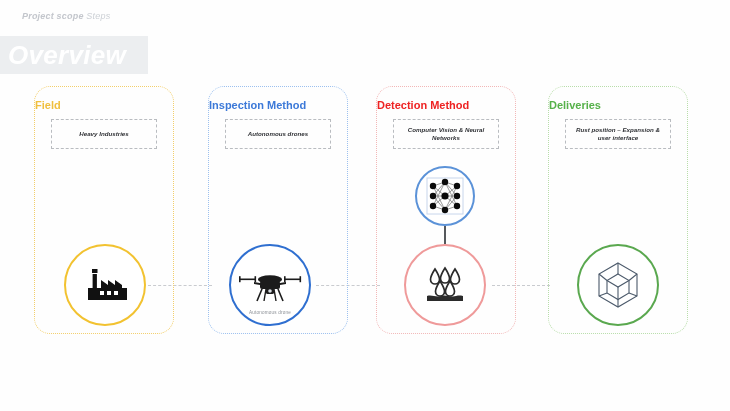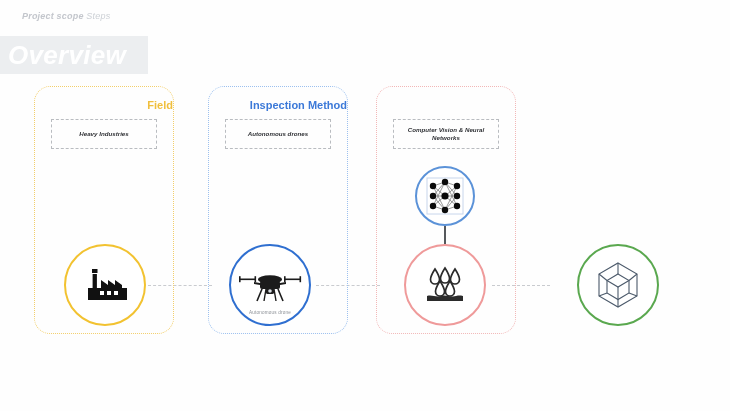--- a/index.html
+++ b/index.html
@@ -50,21 +50,21 @@
     box-sizing:border-box;
     background:transparent;
   }
   .card.c-field{left:34px;border-color:#f3cf6b;}
   .card.c-inspection{left:208px;border-color:#9cc0ef;}
   .card.c-detection{left:376px;border-color:#f2b7b7;}
   .card.c-deliveries{left:548px;border-color:#b8ddaa;}
 
   .card-title{
     position:absolute;left:0;right:0;top:12px;
-    text-align:right;
+    text-align:left;
     font-size:11px;font-weight:bold;
     line-height:13px;
   }
   .c-field .card-title{color:#f0bf3d;}
   .c-inspection .card-title{color:#3c79d8;}
   .c-detection .card-title{color:#ee2222;}
   .c-deliveries .card-title{color:#56b14a;}
 
   .note{
     position:absolute;left:16px;right:16px;top:32px;
@@ -140,25 +140,32 @@
   </div>
 
   <div class="card c-inspection">
     <div class="card-title">Inspection Method</div>
     <div class="note">
       <span>Autonomous drones</span>
     </div>
   </div>
 
   <div class="card c-detection">
+    <div class="card-title">Detection Method</div>
     <div class="note">
       <span>Computer Vision &amp; Neural Networks</span>
     </div>
   </div>
 
+  <div class="card c-deliveries">
+    <div class="card-title">Deliveries</div>
+    <div class="note">
+      <span>Rust position – Expansion &amp; user interface</span>
+    </div>
+  </div>
 
   <div class="circle big-circle ring-yellow pos-field">
     <span>
       <svg width="44" height="40" viewBox="0 0 44 40">
         <rect x="9" y="4" width="5.5" height="4" fill="#111"></rect>
         <rect x="9.6" y="9" width="4.3" height="14" fill="#111"></rect>
         <path d="M5 23 H44 V35 H5 Z" fill="#111"></path>
         <path d="M18 23 L18 15 L25 20 L25 15 L32 20 L32 15 L39 20 L39 23 Z" fill="#111"></path>
         <rect x="17" y="26" width="4" height="4" fill="#fff"></rect>
         <rect x="24" y="26" width="4" height="4" fill="#fff"></rect>

